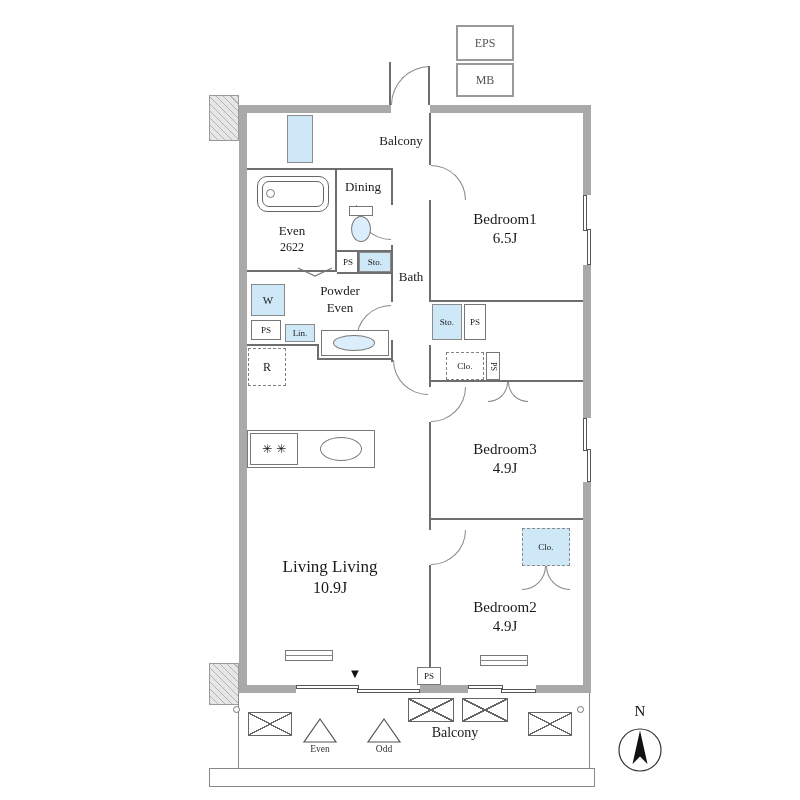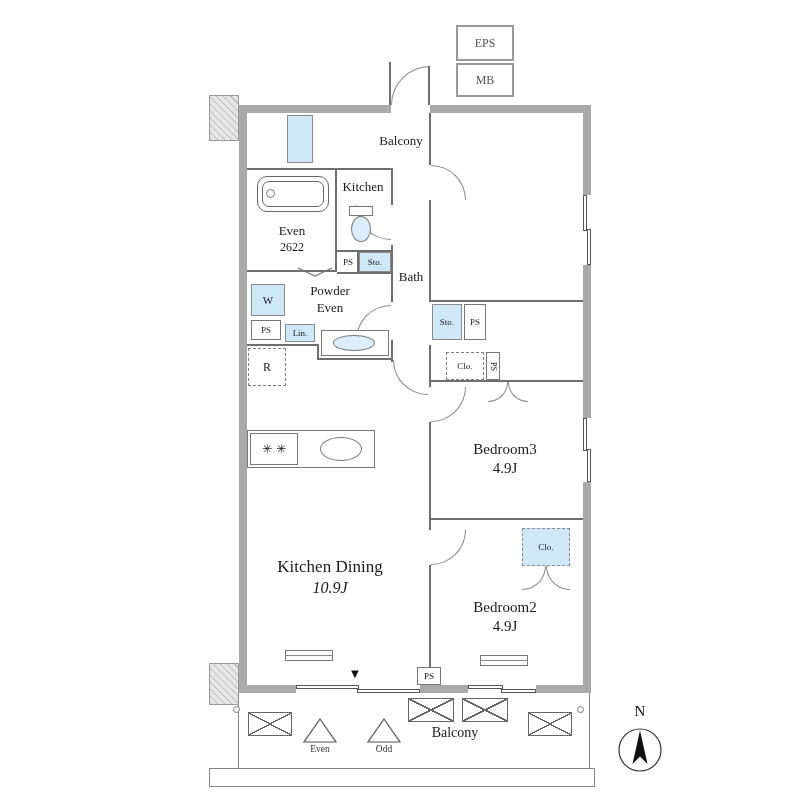--- a/index.html
+++ b/index.html
@@ -29,21 +29,21 @@
   .xbox{position:absolute;border:1px solid #666;box-sizing:border-box;background-color:#fff;background-image:
     linear-gradient(to top right,transparent calc(50% - 0.7px),#666 calc(50% - 0.7px),#666 calc(50% + 0.7px),transparent calc(50% + 0.7px)),
     linear-gradient(to bottom right,transparent calc(50% - 0.7px),#666 calc(50% - 0.7px),#666 calc(50% + 0.7px),transparent calc(50% + 0.7px));}
   .hatch{position:absolute;box-sizing:border-box;border:1px solid #9a9a9a;background-color:#e6e6e6;
     background-image:repeating-linear-gradient(45deg,rgba(140,140,140,.55) 0 1px,transparent 1px 5px);}
   .leaf{position:absolute;background:#fff;border:1px solid #555;box-sizing:border-box;}
   .shelf{position:absolute;border:1px dashed #7f9db5;box-sizing:border-box;}
   .vtext{writing-mode:vertical-rl;}
   .f8{font-size:8px;} .f9{font-size:9px;} .f11{font-size:11px;}
   .f12{font-size:12px;} .f13{font-size:13px;} .f14{font-size:14px;} .f15{font-size:15px;}
-  .f16{font-size:16px;font-style:italic;} .f17{font-size:17px;}
+  .f16{font-size:16px;} .f17{font-size:17px;}
   .gray{color:#555;}
   .line{position:absolute;background:#888;}
 </style>
 </head>
 <body>
 
 <div id="plan">
 
   <div class="hatch" style="left:209px;top:95px;width:30px;height:46px;"></div>
   <div class="hatch" style="left:209px;top:663px;width:30px;height:42px;"></div>
@@ -141,33 +141,37 @@
     <span class="f12">✳ ✳</span>
   </div>
   <div class="ellipse" style="left:320px;top:437px;width:42px;height:24px;"></div>
 
   <div class="boxed" style="left:285px;top:650px;width:48px;height:11px;"></div>
   <div class="line" style="left:285px;top:655px;width:48px;height:1px;"></div>
   <div class="boxed" style="left:480px;top:655px;width:48px;height:11px;"></div>
   <div class="line" style="left:480px;top:660px;width:48px;height:1px;"></div>
 
   <div class="lbl f13" style="left:370px;top:133px;width:62px;height:16px;">Balcony</div>
-  <div class="lbl f13" style="left:336px;top:179px;width:54px;height:16px;">Kitchen</div>
+  <div class="lbl f13" style="left:336px;top:179px;width:54px;height:16px;">Dining</div>
   <div class="lbl" style="left:260px;top:222px;width:64px;height:34px;">
     <div class="f13">Even</div>
     <div class="f12">2622</div>
   </div>
   <div class="lbl f13" style="left:392px;top:269px;width:38px;height:16px;">Bath</div>
-  <div class="lbl" style="left:299px;top:283px;width:62px;height:34px;">
+  <div class="lbl" style="left:309px;top:283px;width:62px;height:34px;">
     <div class="f13">Powder</div>
     <div class="f13">Even</div>
   </div>
   <div class="lbl" style="left:265px;top:553px;width:130px;height:48px;">
-    <div class="f17">Kitchen Dining</div>
+    <div class="f17">Living Living</div>
     <div class="f16">10.9J</div>
+  </div>
+  <div class="lbl" style="left:455px;top:205px;width:100px;height:48px;">
+    <div class="f15">Bedroom1</div>
+    <div class="f15">6.5J</div>
   </div>
   <div class="lbl" style="left:455px;top:435px;width:100px;height:48px;">
     <div class="f15">Bedroom3</div>
     <div class="f15">4.9J</div>
   </div>
   <div class="lbl" style="left:455px;top:593px;width:100px;height:48px;">
     <div class="f15">Bedroom2</div>
     <div class="f15">4.9J</div>
   </div>
 

